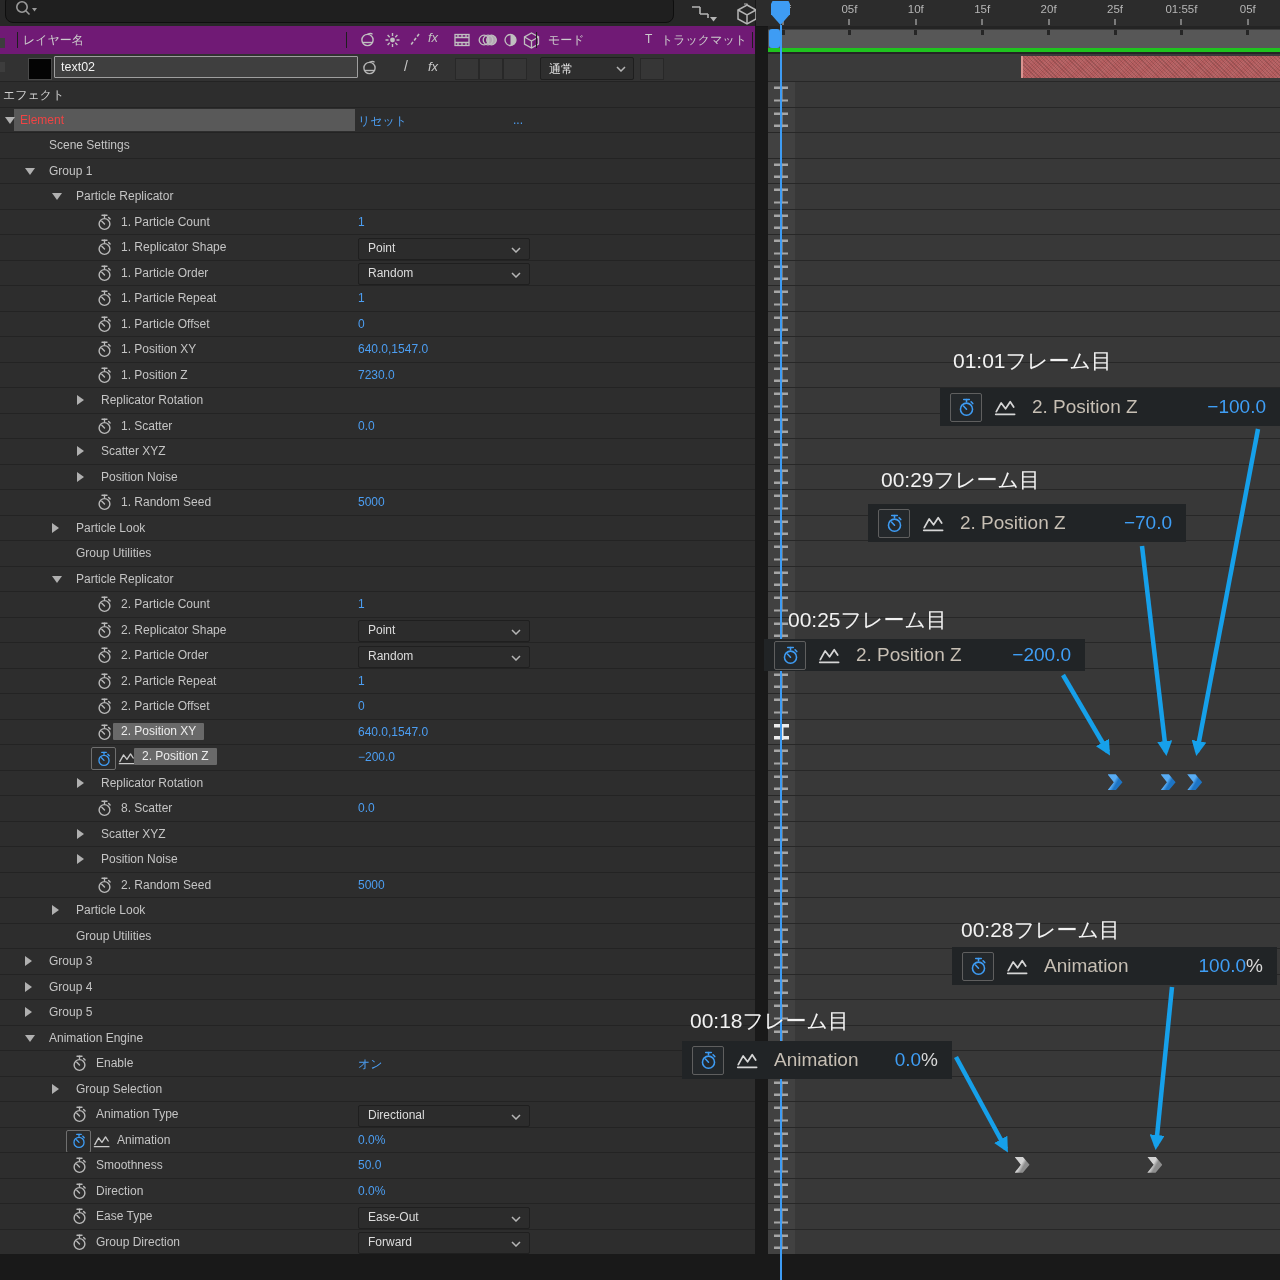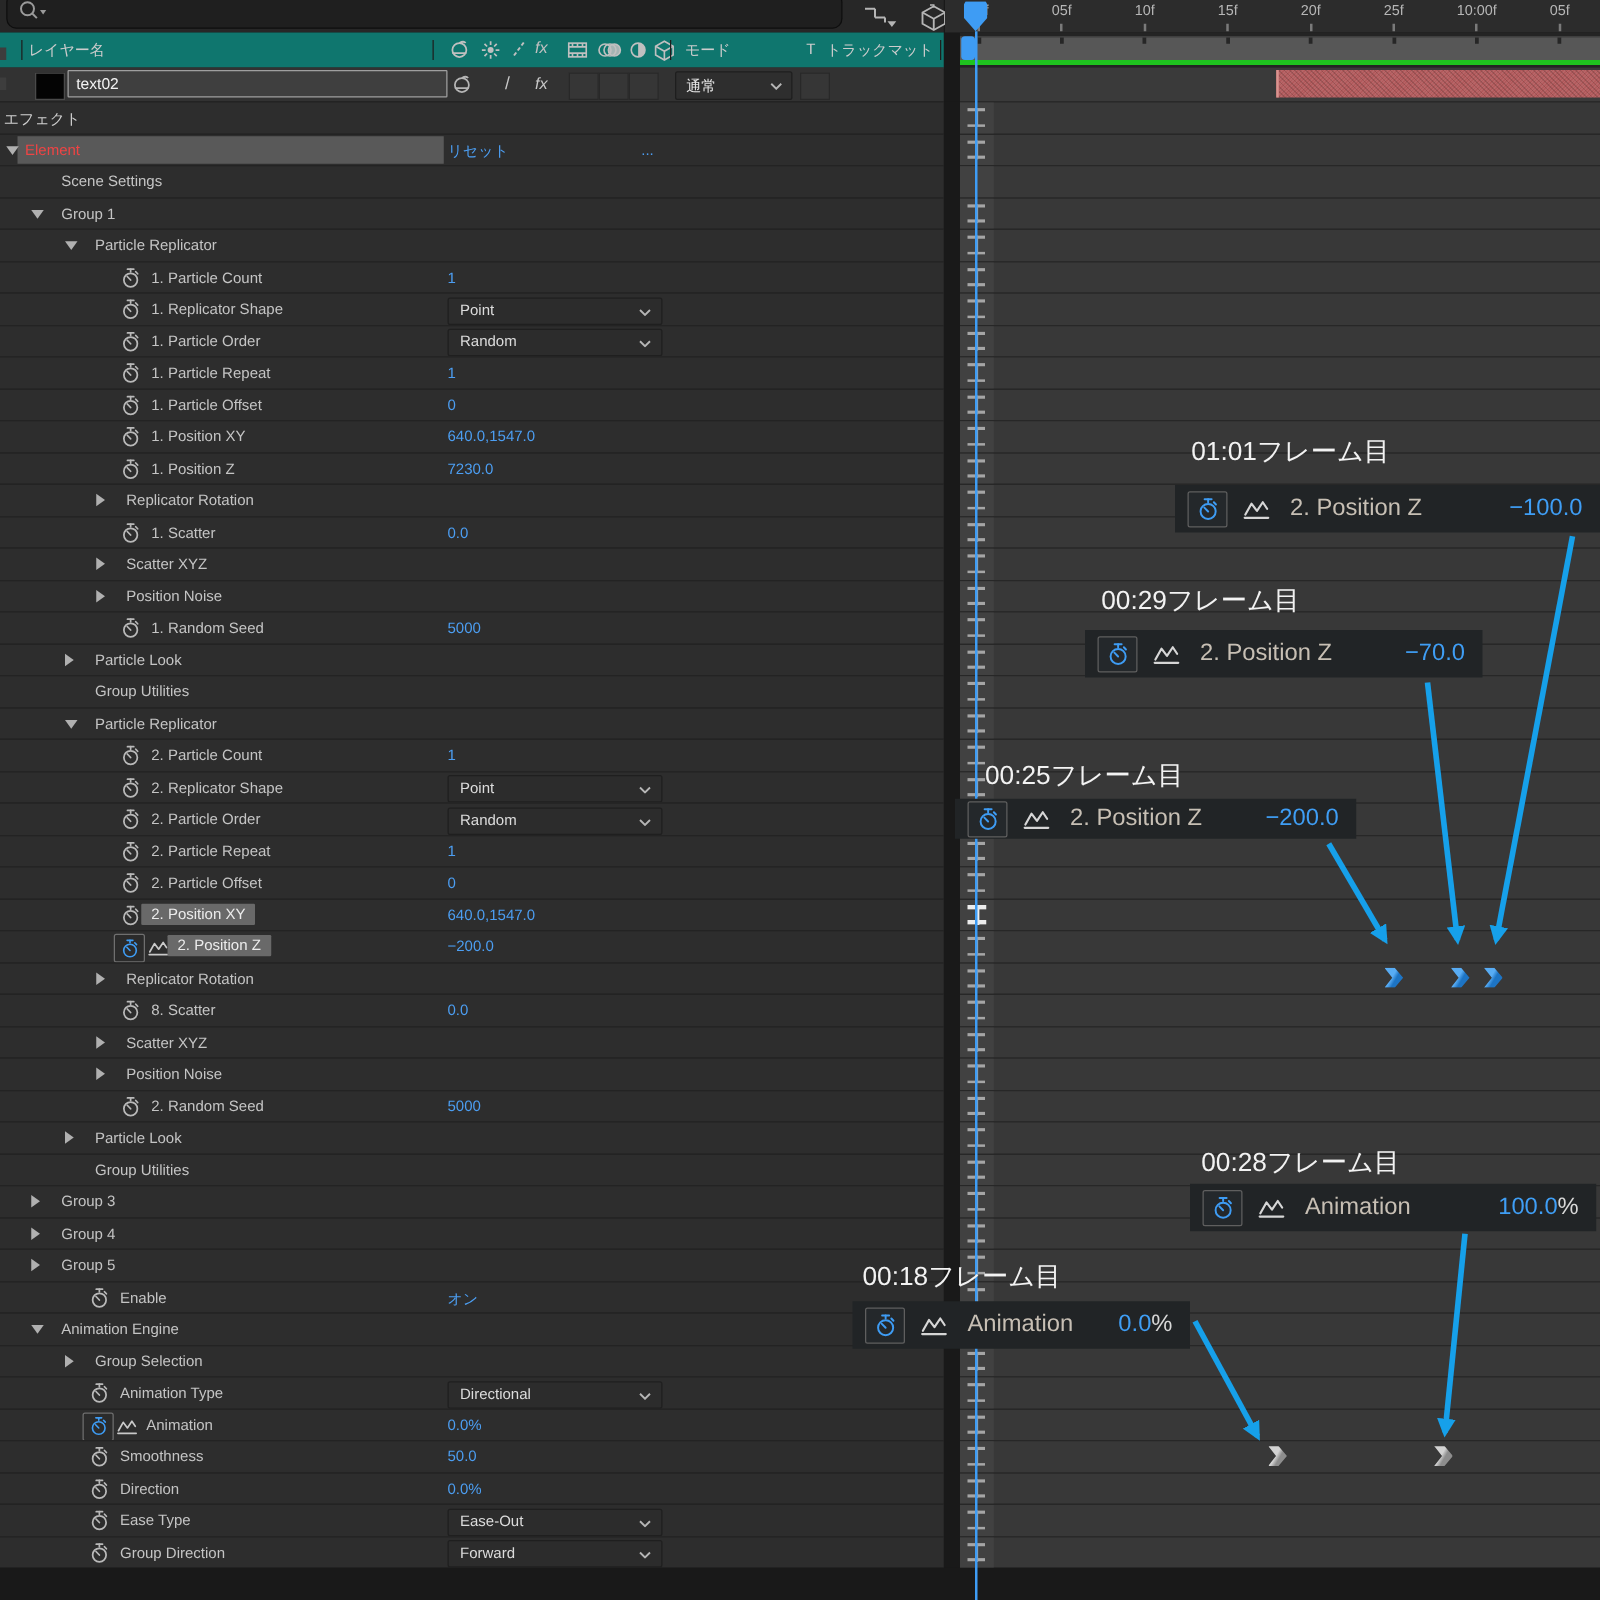--- a/index.html
+++ b/index.html
@@ -11,21 +11,21 @@
   #searchbox{position:absolute;left:5px;top:-6px;width:667px;height:27px;background:#1f1f1f;
              border:1px solid #0e0e0e;border-radius:8px;}
   #searchbox svg{position:absolute;left:8px;top:5px;}
   .tb-icon{position:absolute;top:2px;}
   
   #ruler{position:absolute;left:756px;top:0;width:524px;height:26px;background:#2c2c2c;
          border-bottom:1px solid #161616;overflow:hidden;}
   .rlabel{position:absolute;top:3px;transform:translateX(-50%);font-size:11.5px;color:#b6b6b6;}
   .rtick{position:absolute;top:19px;width:2px;height:6px;background:#7a7a7a;}
   
-  #hdr{position:absolute;left:0;top:26px;width:755px;height:28px;background:#0f766e;
+  #hdr{position:absolute;left:0;top:26px;width:755px;height:28px;background:#701a75;
        border-bottom:1px solid #232323;font-size:12px;color:#cccccc;}
   .hsep{position:absolute;top:6px;width:1px;height:16px;background:#1e1e1e;}
   .htext{position:absolute;top:6px;}
   .hicon{position:absolute;top:5px;}
   
   #workrow{position:absolute;left:768px;top:26px;width:512px;height:28px;background:#242424;}
   #workbar{position:absolute;left:0;top:3px;right:0;height:19px;background:#575757;border-top:1px solid #3c3c3c;}
   #renderline{position:absolute;left:0;top:22px;right:0;height:4px;background:#1fc31f;}
   .notch{position:absolute;top:0;width:3px;height:5px;background:#262626;}
   #wahandle{position:absolute;left:1px;top:3px;width:11px;height:19px;background:#3e9cf4;border-radius:3px;}
@@ -127,21 +127,21 @@
       <div class="rlabel" style="left:93.39999999999998px">05f</div>
       <div class="rtick" style="left:92.39999999999998px"></div>
       <div class="rlabel" style="left:159.79999999999995px">10f</div>
       <div class="rtick" style="left:158.79999999999995px"></div>
       <div class="rlabel" style="left:226.20000000000005px">15f</div>
       <div class="rtick" style="left:225.20000000000005px"></div>
       <div class="rlabel" style="left:292.5999999999999px">20f</div>
       <div class="rtick" style="left:291.5999999999999px"></div>
       <div class="rlabel" style="left:359px">25f</div>
       <div class="rtick" style="left:358px"></div>
-      <div class="rlabel" style="left:425.4000000000001px">10:00f</div>
+      <div class="rlabel" style="left:425.4000000000001px">01:55f</div>
       <div class="rtick" style="left:424.4000000000001px"></div>
       <div class="rlabel" style="left:491.79999999999995px">05f</div>
       <div class="rtick" style="left:490.79999999999995px"></div>
     </div>
 
   <div id="hdr">
     <div class="abs" style="left:0;top:12px;width:5px;height:10px;background:#3d3d3d"></div>
     <div class="hsep" style="left:17px"></div>
     <div class="htext" style="left:23px">レイヤー名</div>
     <div class="hsep" style="left:346px"></div>
@@ -739,39 +739,39 @@
           <div class="tw-closed" style="left:25px"></div>
           <div class="plabel" style="left:49px">Group 5</div>
         </div>
         <div class="pr">
           <div class="band"></div>
           <div class="ibeam"></div>
         </div>
       </div>
       <div class="prow">
         <div class="pl">
+          <div class="tw-open" style="left:25px"></div>
+          <div class="plabel" style="left:49px">Animation Engine</div>
+        </div>
+        <div class="pr">
+          <div class="band"></div>
+          <div class="ibeam"></div>
+        </div>
+      </div>
+      <div class="prow">
+        <div class="pl">
           <div class="swi" style="left:72px"><svg width="15" height="17" viewBox="0 0 15 17" fill="none" stroke="#b9b9b9" stroke-width="1.4" stroke-linecap="round">
               <path d="M5 1.3 H10"></path>
               <path d="M7.5 1.3 V3.4"></path>
               <path d="M11.6 3.4 L13.1 5"></path>
               <circle cx="7.5" cy="10" r="5.4"></circle>
               <path d="M7.5 10 L4.8 7.2"></path>
             </svg></div>
           <div class="plabel" style="left:96px">Enable</div>
           <div class="pval">オン</div>
-        </div>
-        <div class="pr">
-          <div class="band"></div>
-          <div class="ibeam"></div>
-        </div>
-      </div>
-      <div class="prow">
-        <div class="pl">
-          <div class="tw-open" style="left:25px"></div>
-          <div class="plabel" style="left:49px">Animation Engine</div>
         </div>
         <div class="pr">
           <div class="band"></div>
           <div class="ibeam"></div>
         </div>
       </div>
       <div class="prow">
         <div class="pl">
           <div class="tw-closed" style="left:52px"></div>
           <div class="plabel" style="left:76px">Group Selection</div>

